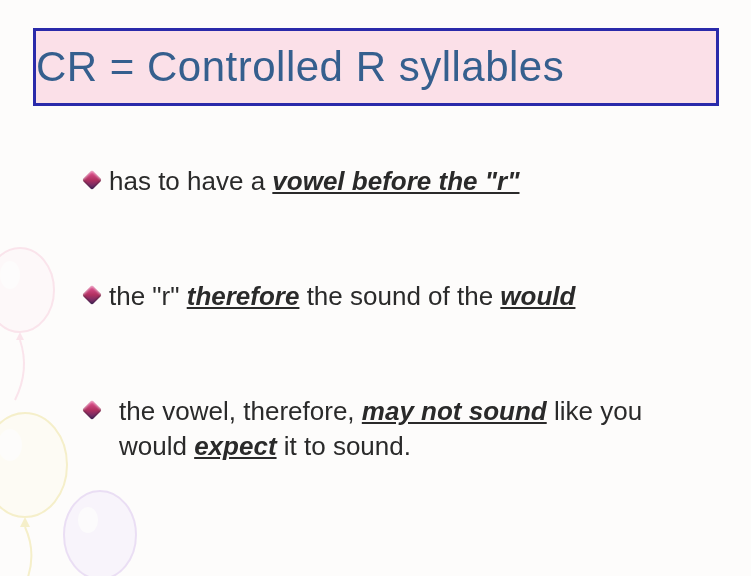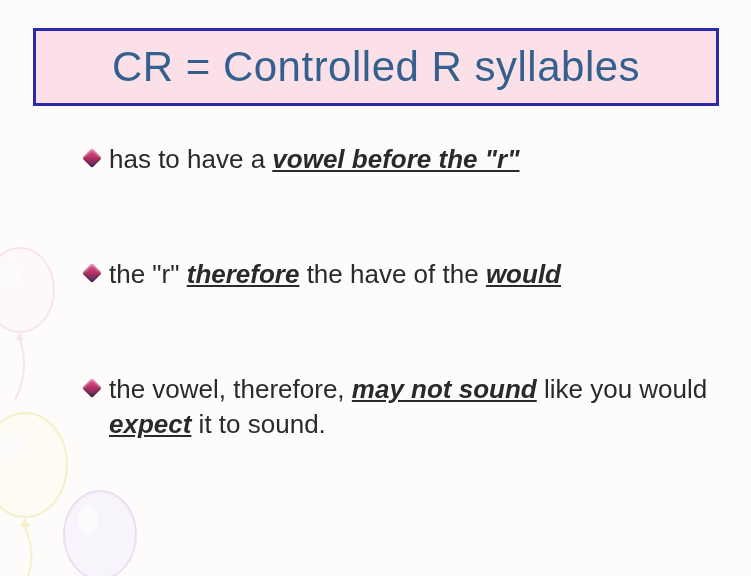--- a/index.html
+++ b/index.html
@@ -18,31 +18,30 @@
   .title-box {
     position: absolute;
     left: 33px;
     top: 28px;
     width: 686px;
     height: 78px;
     border: 3px solid #2a2aaa;
     background: #fbe0e8;
     display: flex;
     align-items: center;
-    justify-content: center;
   }
   .title-text {
     font-size: 42px;
     color: #355f8e;
     letter-spacing: 0.5px;
   }
   .bullets {
     position: absolute;
     left: 85px;
-    top: 142px;
+    top: 164px;
     width: 630px;
   }
   .bullet-row {
     display: flex;
     align-items: flex-start;
     margin-bottom: 80px;
   }
   .bullet-icon {
     width: 14px;
     height: 14px;
@@ -90,24 +89,24 @@
   <div class="bullet-row">
     <div class="bullet-icon"></div>
     <div class="bullet-text">
       <span>has to have a </span><span class="bi-underline">vowel before the "r"</span>
     </div>
   </div>
 
   <div class="bullet-row">
     <div class="bullet-icon"></div>
     <div class="bullet-text">
-      <span>the "r" </span><span class="bi-underline">therefore</span><span> the have of the </span><span class="bi-underline">would</span>
+      <span>the "r" </span><span class="bi-underline">therefore</span><span> the sound of the </span><span class="bi-underline">would</span>
     </div>
   </div>
 
-  <div class="bullet-row" style="margin-bottom:0;">
+  <div class="bullet-row" style="margin-bottom:0;gap:10px;">
     <div class="bullet-icon"></div>
     <div class="bullet-text">
       <span>the vowel, therefore, </span><span class="bi-underline">may not sound</span><span> like you would </span><span class="bi-underline">expect</span><span> it to sound.</span>
     </div>
   </div>
 
 </div>
 
 </body></html>

